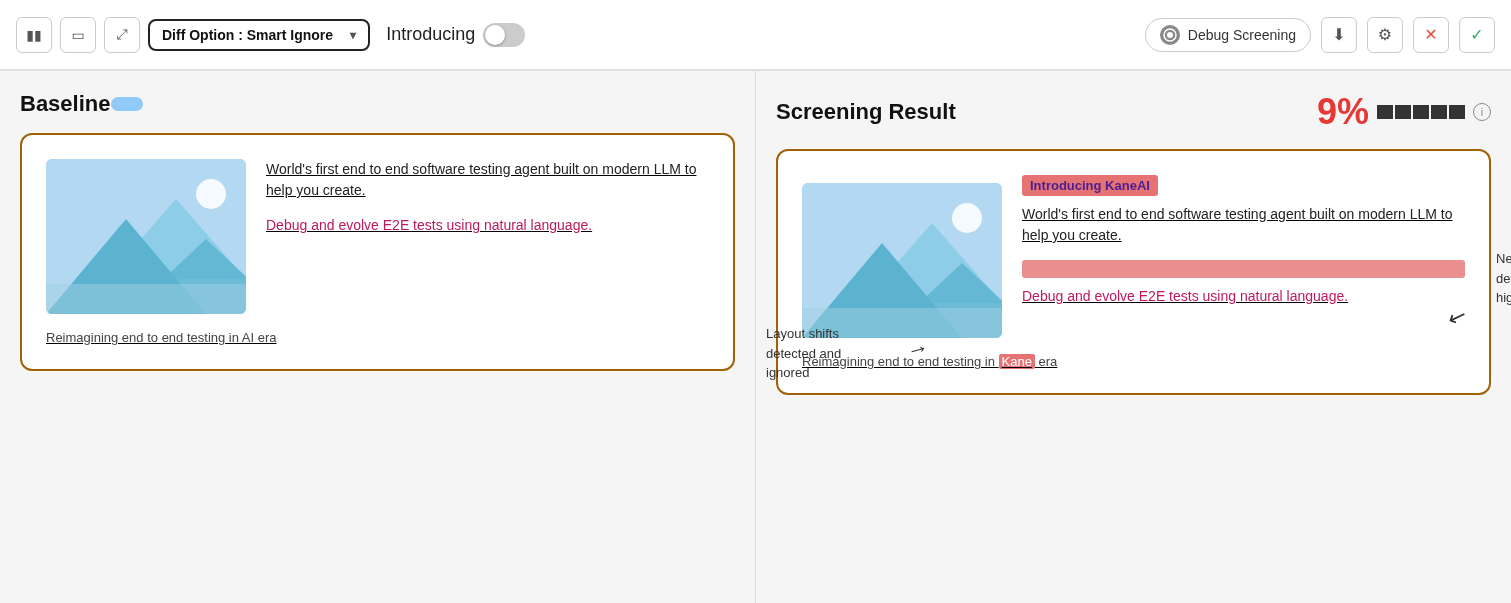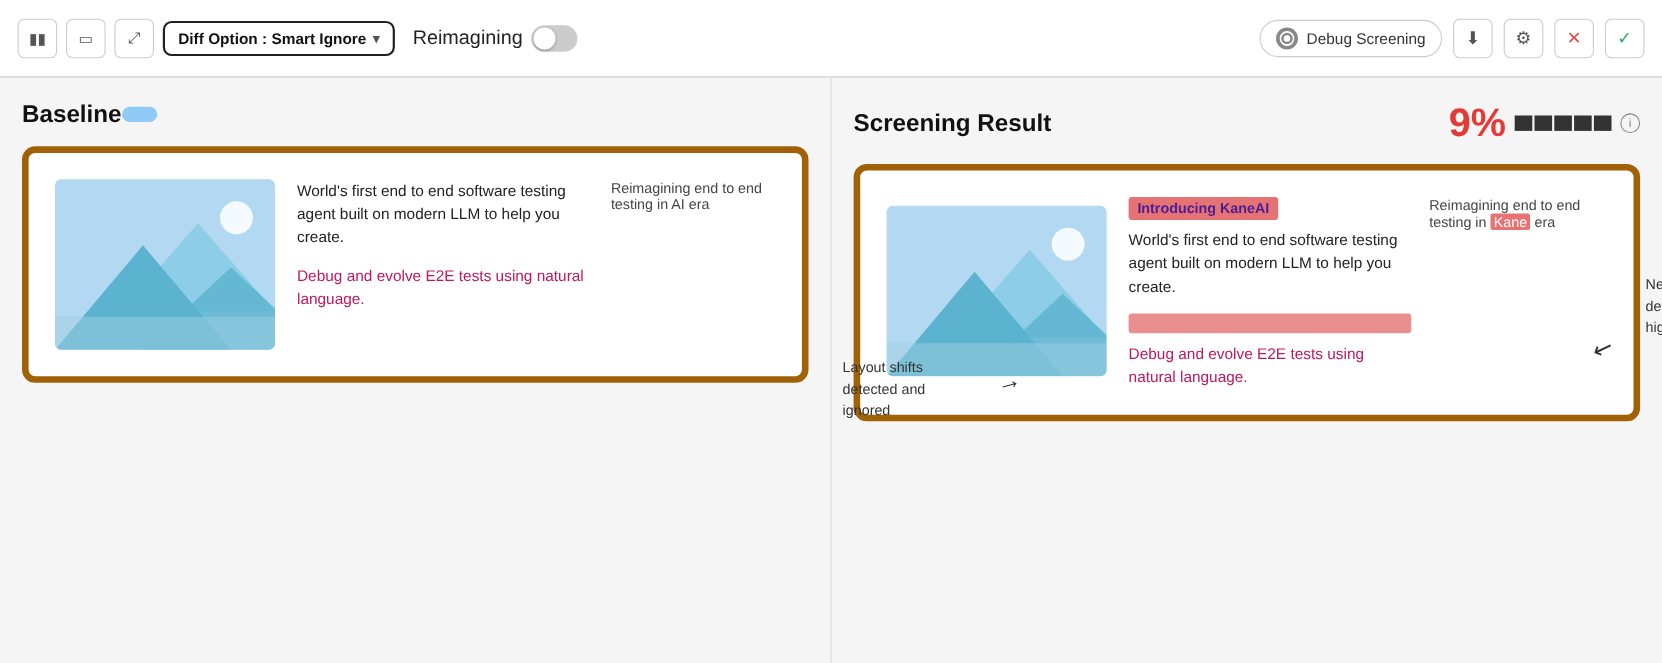--- a/index.html
+++ b/index.html
@@ -27,21 +27,21 @@
       border-radius: 6px;
       background: #fff;
       display: flex; align-items: center; justify-content: center;
       cursor: pointer;
       color: #555;
       font-size: 14px;
     }
     .diff-option-btn {
       display: flex;
       align-items: center;
-      gap: 6px;
+      gap: 17px;
       border: 2px solid #222;
       border-radius: 8px;
       background: #fff;
       padding: 6px 12px;
       cursor: pointer;
       font-size: 14px;
       font-weight: 600;
       color: #111;
     }
     .diff-option-btn .chevron { font-size: 12px; color: #555; }
@@ -193,26 +193,28 @@
       border-radius: 50%;
       display: flex; align-items: center; justify-content: center;
       font-size: 11px;
       color: #888;
       cursor: pointer;
     }
 
     
     .card {
       background: #fff;
-      border: 6px solid #a16207;
+      border: 2px solid #a16207;
       border-radius: 12px;
       padding: 24px;
       display: flex;
+      flex-direction: column;
       gap: 16px;
       position: relative;
+      text-decoration: underline;
     }
     .card-inner {
       display: flex;
       gap: 20px;
       align-items: flex-start;
     }
     .image-placeholder {
       width: 200px; height: 155px;
       background: #b3d9f2;
       border-radius: 6px;
@@ -291,21 +293,21 @@
     </button>
     <button class="icon-btn">
       <span>⤢</span>
     </button>
 
     <button class="diff-option-btn">
       <span>Diff Option : Smart Ignore</span>
       <span class="chevron">▾</span>
     </button>
 
-    <span class="annotations-label">Reimagining</span>
+    <span class="annotations-label">Introducing</span>
     <div class="toggle"></div>
   </div>
 
   <div class="toolbar-right">
     <button class="under-screening-btn">
       <div class="screening-icon">
         <svg width="14" height="14" viewBox="0 0 14 14">
             <circle cx="7" cy="7" r="6" fill="none" stroke="white" stroke-width="1.5"></circle>
             <circle cx="7" cy="7" r="3" fill="white"></circle>
           </svg>

